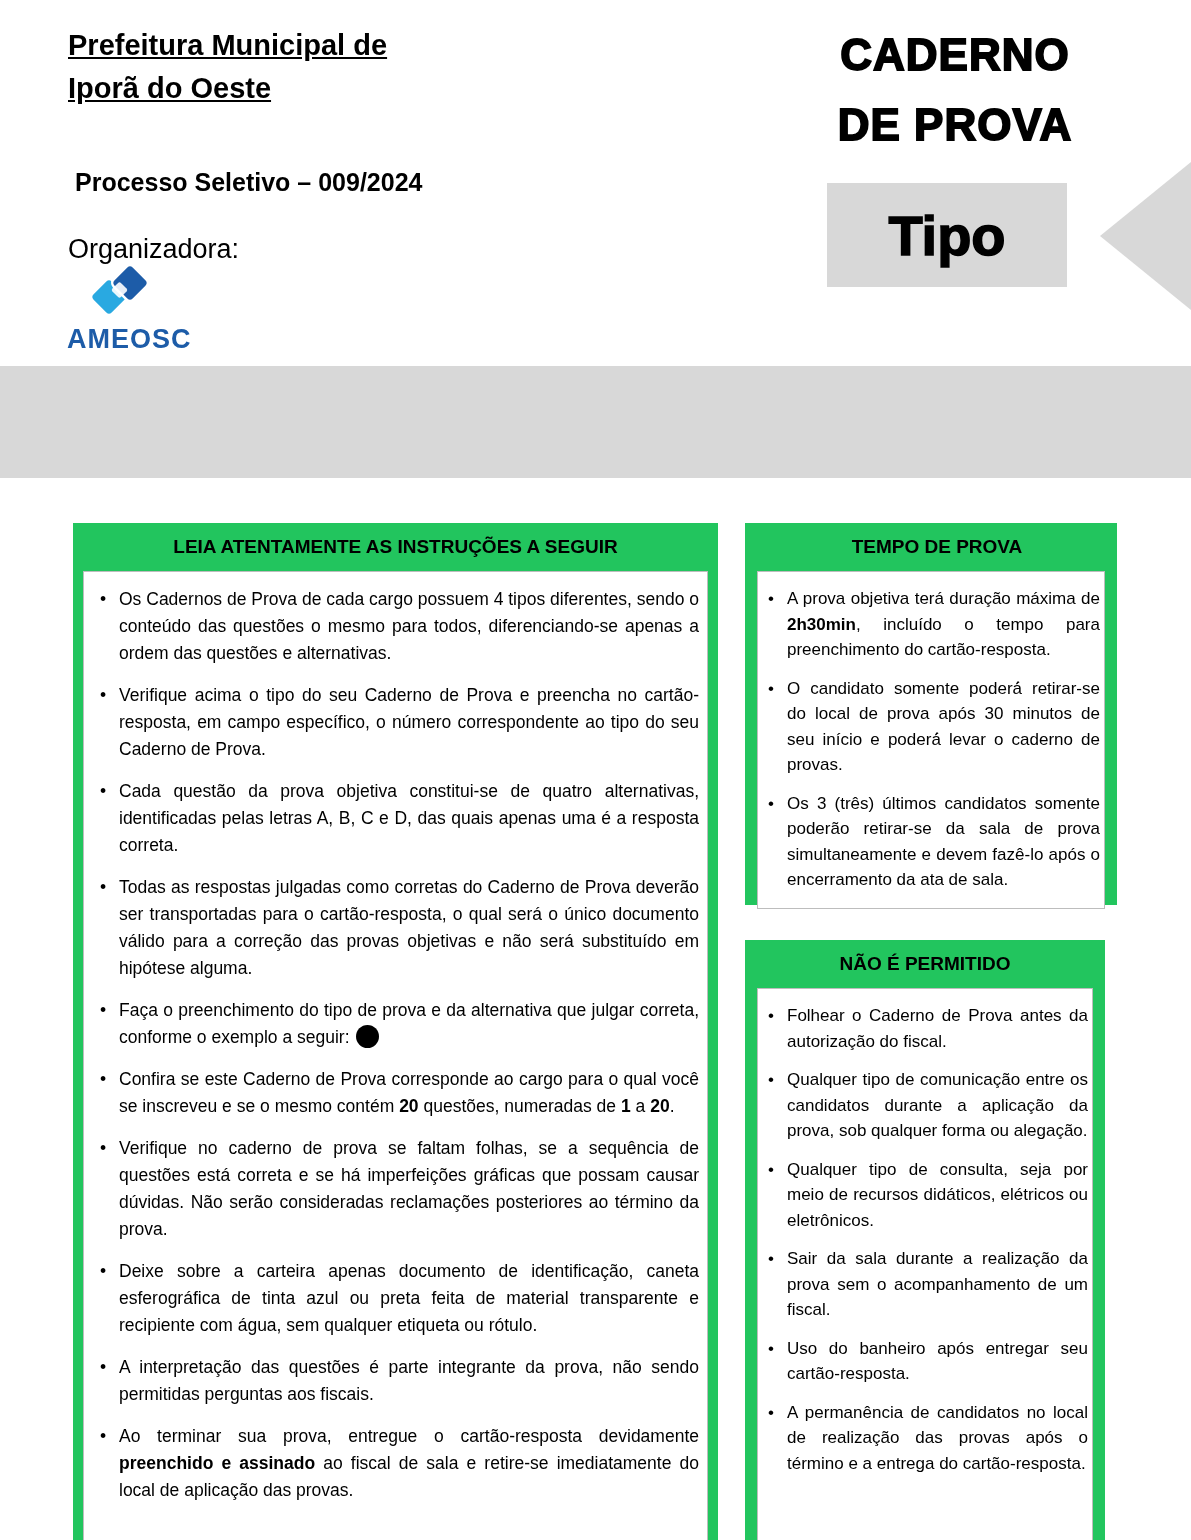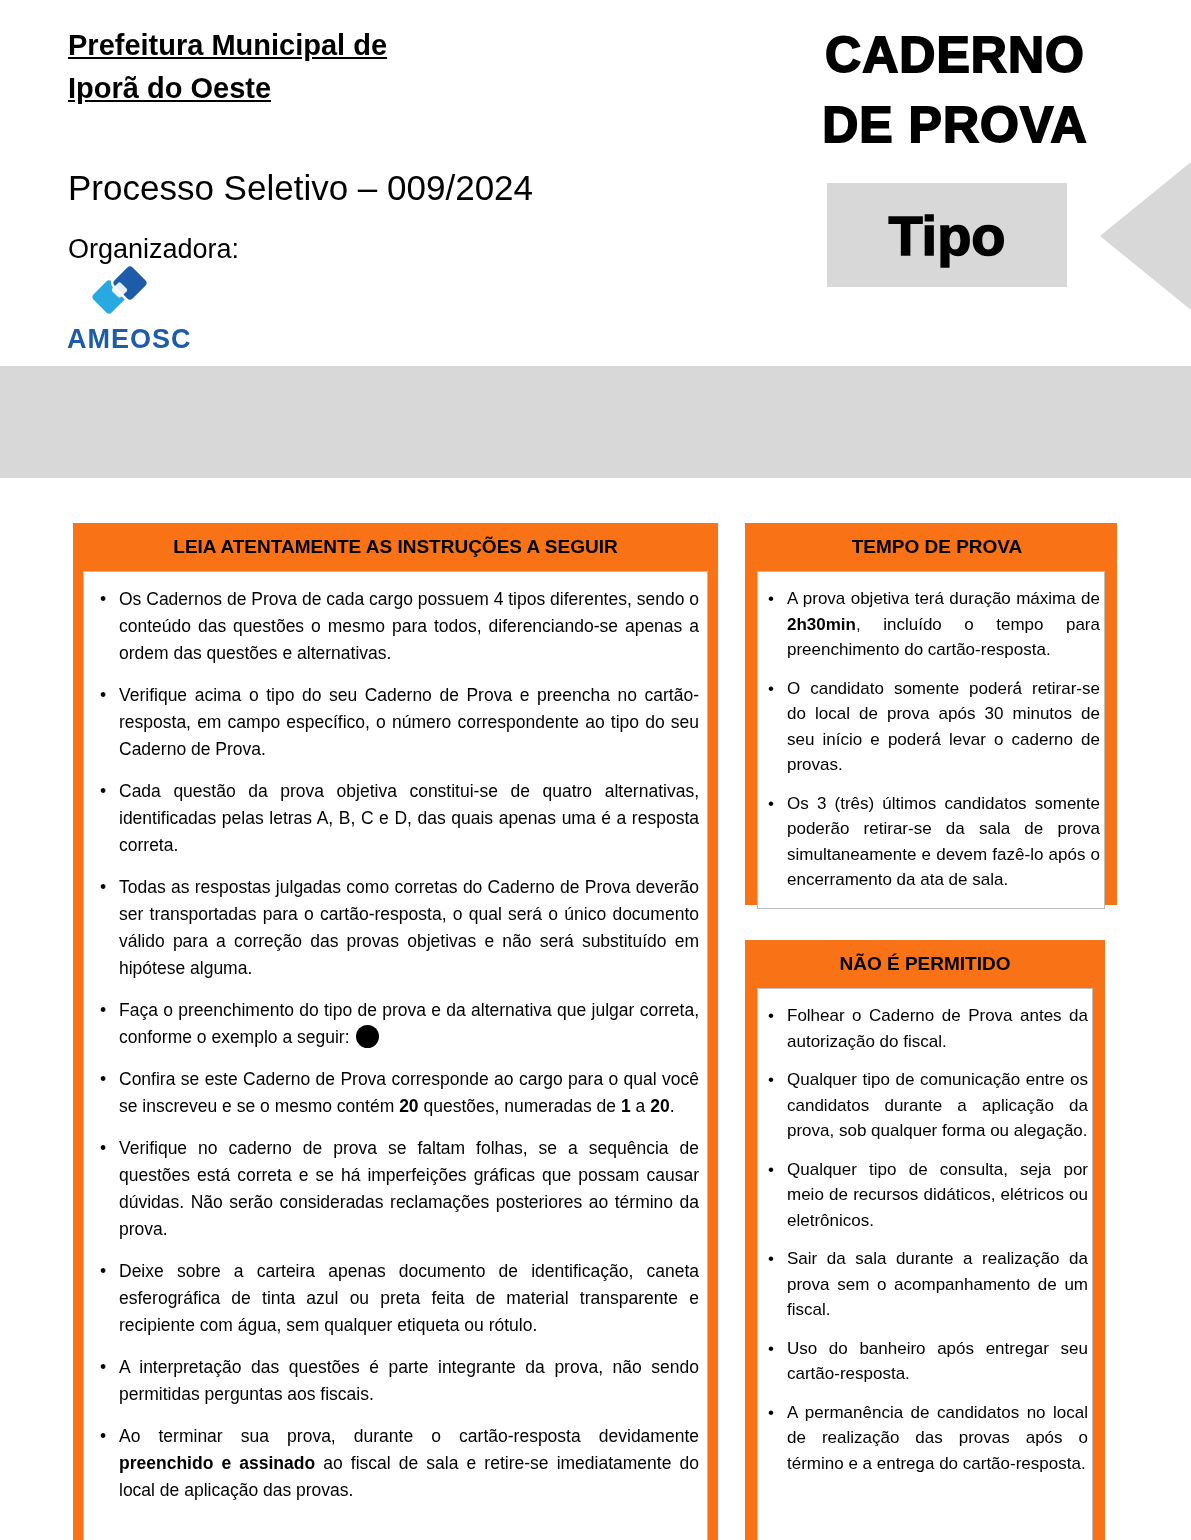--- a/index.html
+++ b/index.html
@@ -2,42 +2,42 @@
 <html><head>
 <meta charset="utf-8">
 <style>
   html,body{margin:0;padding:0;background:#fff;}
   #page{position:relative;width:1191px;height:1540px;background:#ffffff;overflow:hidden;
         font-family:"Liberation Sans",sans-serif;color:#000;}
 
   
   .hdr-left{position:absolute;left:68px;top:24px;font-size:29px;line-height:43px;}
   .hdr-left .bold-line{font-weight:bold;text-decoration:underline;}
-  .processo{position:absolute;left:68px;top:168px;font-size:35px;}
+  .processo{position:absolute;left:75px;top:168px;font-size:25px;font-weight:bold;}
   .organizadora{position:absolute;left:68px;top:234px;font-size:27px;}
   .logo{position:absolute;left:88px;top:262px;width:64px;height:58px;}
   .ameosc{position:absolute;left:67px;top:324px;font-size:27px;font-weight:bold;
           color:#1d5ca8;letter-spacing:1px;}
 
   
   .caderno{position:absolute;left:790px;top:20px;width:330px;text-align:center;
-           font-size:50px;font-weight:bold;line-height:70px;letter-spacing:1px;
+           font-size:44px;font-weight:bold;line-height:70px;letter-spacing:1px;
            -webkit-text-stroke:1.8px #000;}
   .tipo-box{position:absolute;left:827px;top:183px;width:240px;height:104px;background:#d8d8d8;
             display:flex;align-items:center;justify-content:center;}
   .tipo-label{font-size:56px;font-weight:bold;-webkit-text-stroke:1.5px #000;}
   .arrow-left{position:absolute;left:1100px;top:162px;width:0;height:0;
               border-top:74px solid transparent;border-bottom:74px solid transparent;
               border-right:91px solid #d8d8d8;}
 
   
   .band{position:absolute;left:0;top:366px;width:1191px;height:112px;background:#d8d8d8;}
 
   
-  .section{position:absolute;background:#f97316;}
+  .section{position:absolute;background:#22c55e;}
   .sec-left{left:73px;top:523px;width:645px;height:1017px;}
   .sec-tempo{left:745px;top:523px;width:360px;height:382px;padding-left:12px;}
   .sec-nao{left:745px;top:940px;width:360px;height:600px;}
   .sec-title{height:48px;display:flex;align-items:center;justify-content:center;
              font-weight:bold;font-size:19px;text-align:center;}
   .inner{position:absolute;background:#ffffff;border:1px solid #bdbdbd;overflow:hidden;}
   .sec-left .inner{left:10px;right:10px;top:48px;height:958px;padding:14px 8px 0 16px;
                    font-size:17.5px;line-height:27px;}
   .sec-tempo .inner{left:12px;right:12px;top:48px;height:322px;padding:14px 4px 0 10px;
                     font-size:17px;line-height:25.5px;}
@@ -116,21 +116,21 @@
         <div class="bullet-item">
           <span class="marker">•</span>
           <span class="btext"><span>Deixe sobre a carteira apenas documento de identificação, caneta esferográfica de tinta azul ou preta feita de material transparente e recipiente com água, sem qualquer etiqueta ou rótulo.</span></span>
         </div>
         <div class="bullet-item">
           <span class="marker">•</span>
           <span class="btext"><span>A interpretação das questões é parte integrante da prova, não sendo permitidas perguntas aos fiscais.</span></span>
         </div>
         <div class="bullet-item">
           <span class="marker">•</span>
-          <span class="btext"><span>Ao terminar sua prova, durante o cartão-resposta devidamente </span><span class="bold">preenchido e assinado</span><span> ao fiscal de sala e retire-se imediatamente do local de aplicação das provas.</span></span>
+          <span class="btext"><span>Ao terminar sua prova, entregue o cartão-resposta devidamente </span><span class="bold">preenchido e assinado</span><span> ao fiscal de sala e retire-se imediatamente do local de aplicação das provas.</span></span>
         </div>
       </div>
   </div>
 
   <div class="section sec-tempo">
     <div class="sec-title">TEMPO DE PROVA</div>
     <div class="inner">
         <div class="bullet-item">
           <span class="marker">•</span>
           <span class="btext"><span>A prova objetiva terá duração máxima de </span><span class="bold">2h30min</span><span>, incluído o tempo para preenchimento do cartão-resposta.</span></span>

